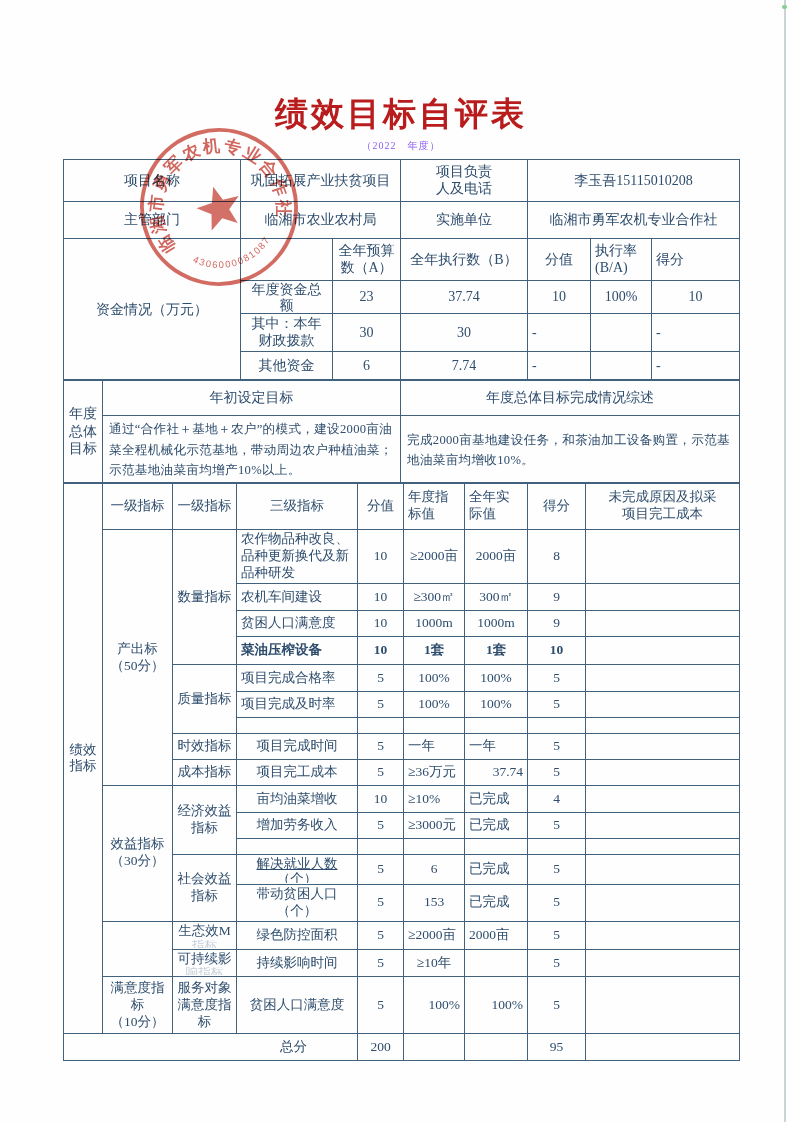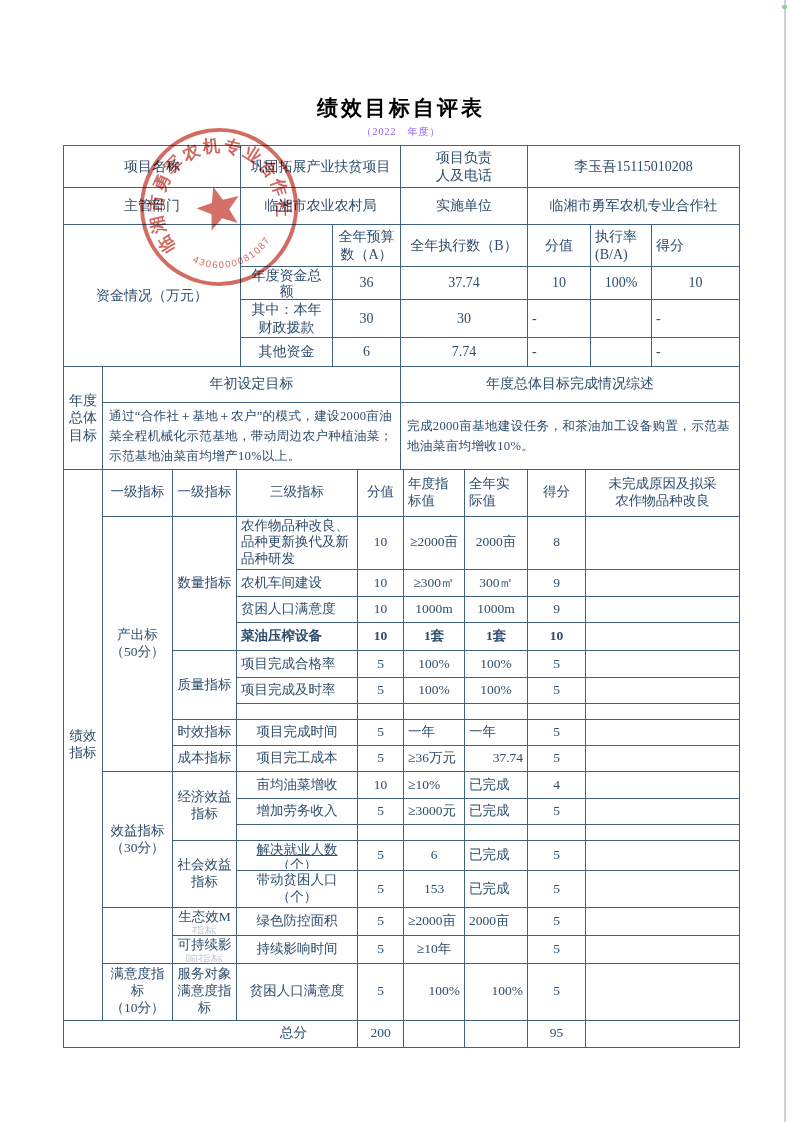--- a/index.html
+++ b/index.html
@@ -3,21 +3,21 @@
 <meta charset="utf-8">
 <style>
   html,body{margin:0;padding:0;}
   body{
     width:793px;height:1122px;position:relative;background:#fefefe;
     font-family:"Liberation Serif","DejaVu Serif",serif;
     color:#2e4d6d;overflow:hidden;
   }
   .sheet{position:absolute;left:63px;top:96px;width:676px;}
   .doc-title{
-    text-align:center;font-size:21px;font-weight:700;color:#000000;
+    text-align:center;font-size:33px;font-weight:700;color:#b91c1c;
     letter-spacing:3px;line-height:1.15;
   }
   .doc-subtitle{
     text-align:center;font-size:10px;color:#8b5cf6;margin-top:5px;letter-spacing:1px;
   }
   table{border-collapse:collapse;table-layout:fixed;width:676px;}
   td{
     border:1.5px solid #41617d;text-align:center;vertical-align:middle;
     font-size:14px;color:#2e4d6d;padding:1px 4px;overflow:hidden;
     line-height:1.25;
@@ -84,21 +84,21 @@
       <td>全年执行数（B）</td>
       <td>分值</td>
       <td class="pre al">执行率
 (B/A)</td>
       <td class="al">得分</td>
     </tr>
     <tr style="height:33px;">
       <td class="clip2">
             <div class="inner">年度资金总额</div>
           </td>
-      <td>36</td>
+      <td>23</td>
       <td>37.74</td>
       <td>10</td>
       <td>100%</td>
       <td>10</td>
     </tr>
     <tr style="height:34px;">
       <td class="pre">其中：本年
 财政拨款</td>
       <td>30</td>
       <td>30</td>
@@ -157,21 +157,21 @@
       <td>一级指标</td>
       <td>一级指标</td>
       <td>三级指标</td>
       <td>分值</td>
       <td class="pre al">年度指
 标值</td>
       <td class="pre al">全年实
 际值</td>
       <td>得分</td>
       <td class="pre sm">未完成原因及拟采
-农作物品种改良</td>
+项目完工成本</td>
     </tr>
     <tr style="height:48px;">
       <td rowspan="9" class="pre">产出标
 （50分）</td>
       <td rowspan="4">数量指标</td>
       <td class="pre sm al">农作物品种改良、
 品种更新换代及新
 品种研发</td>
       <td>10</td>
       <td>≥2000亩</td>

